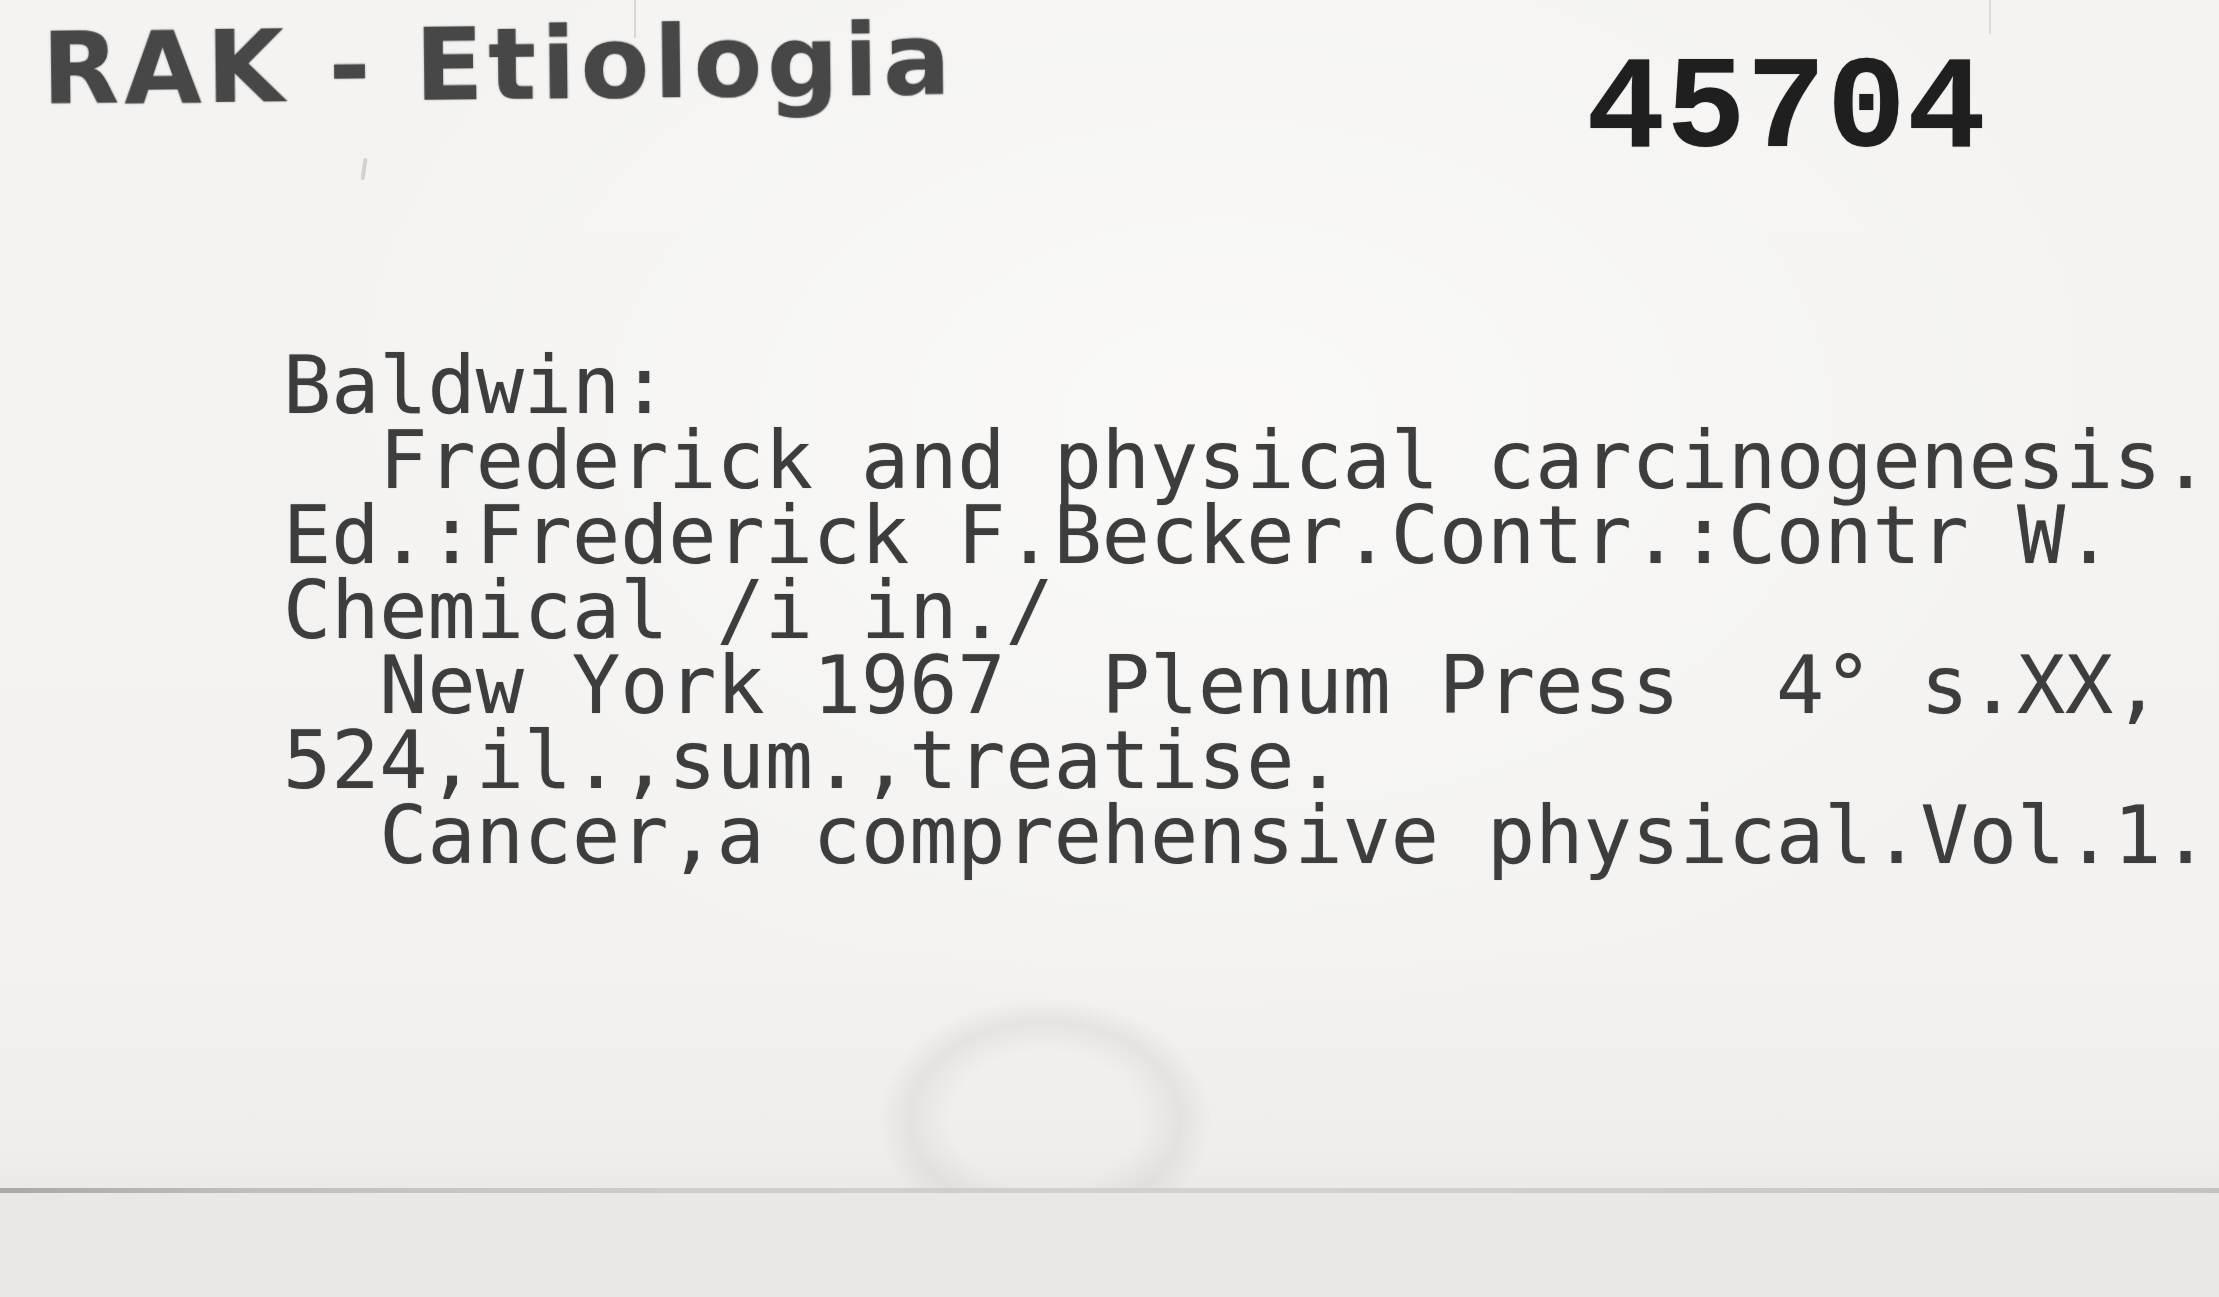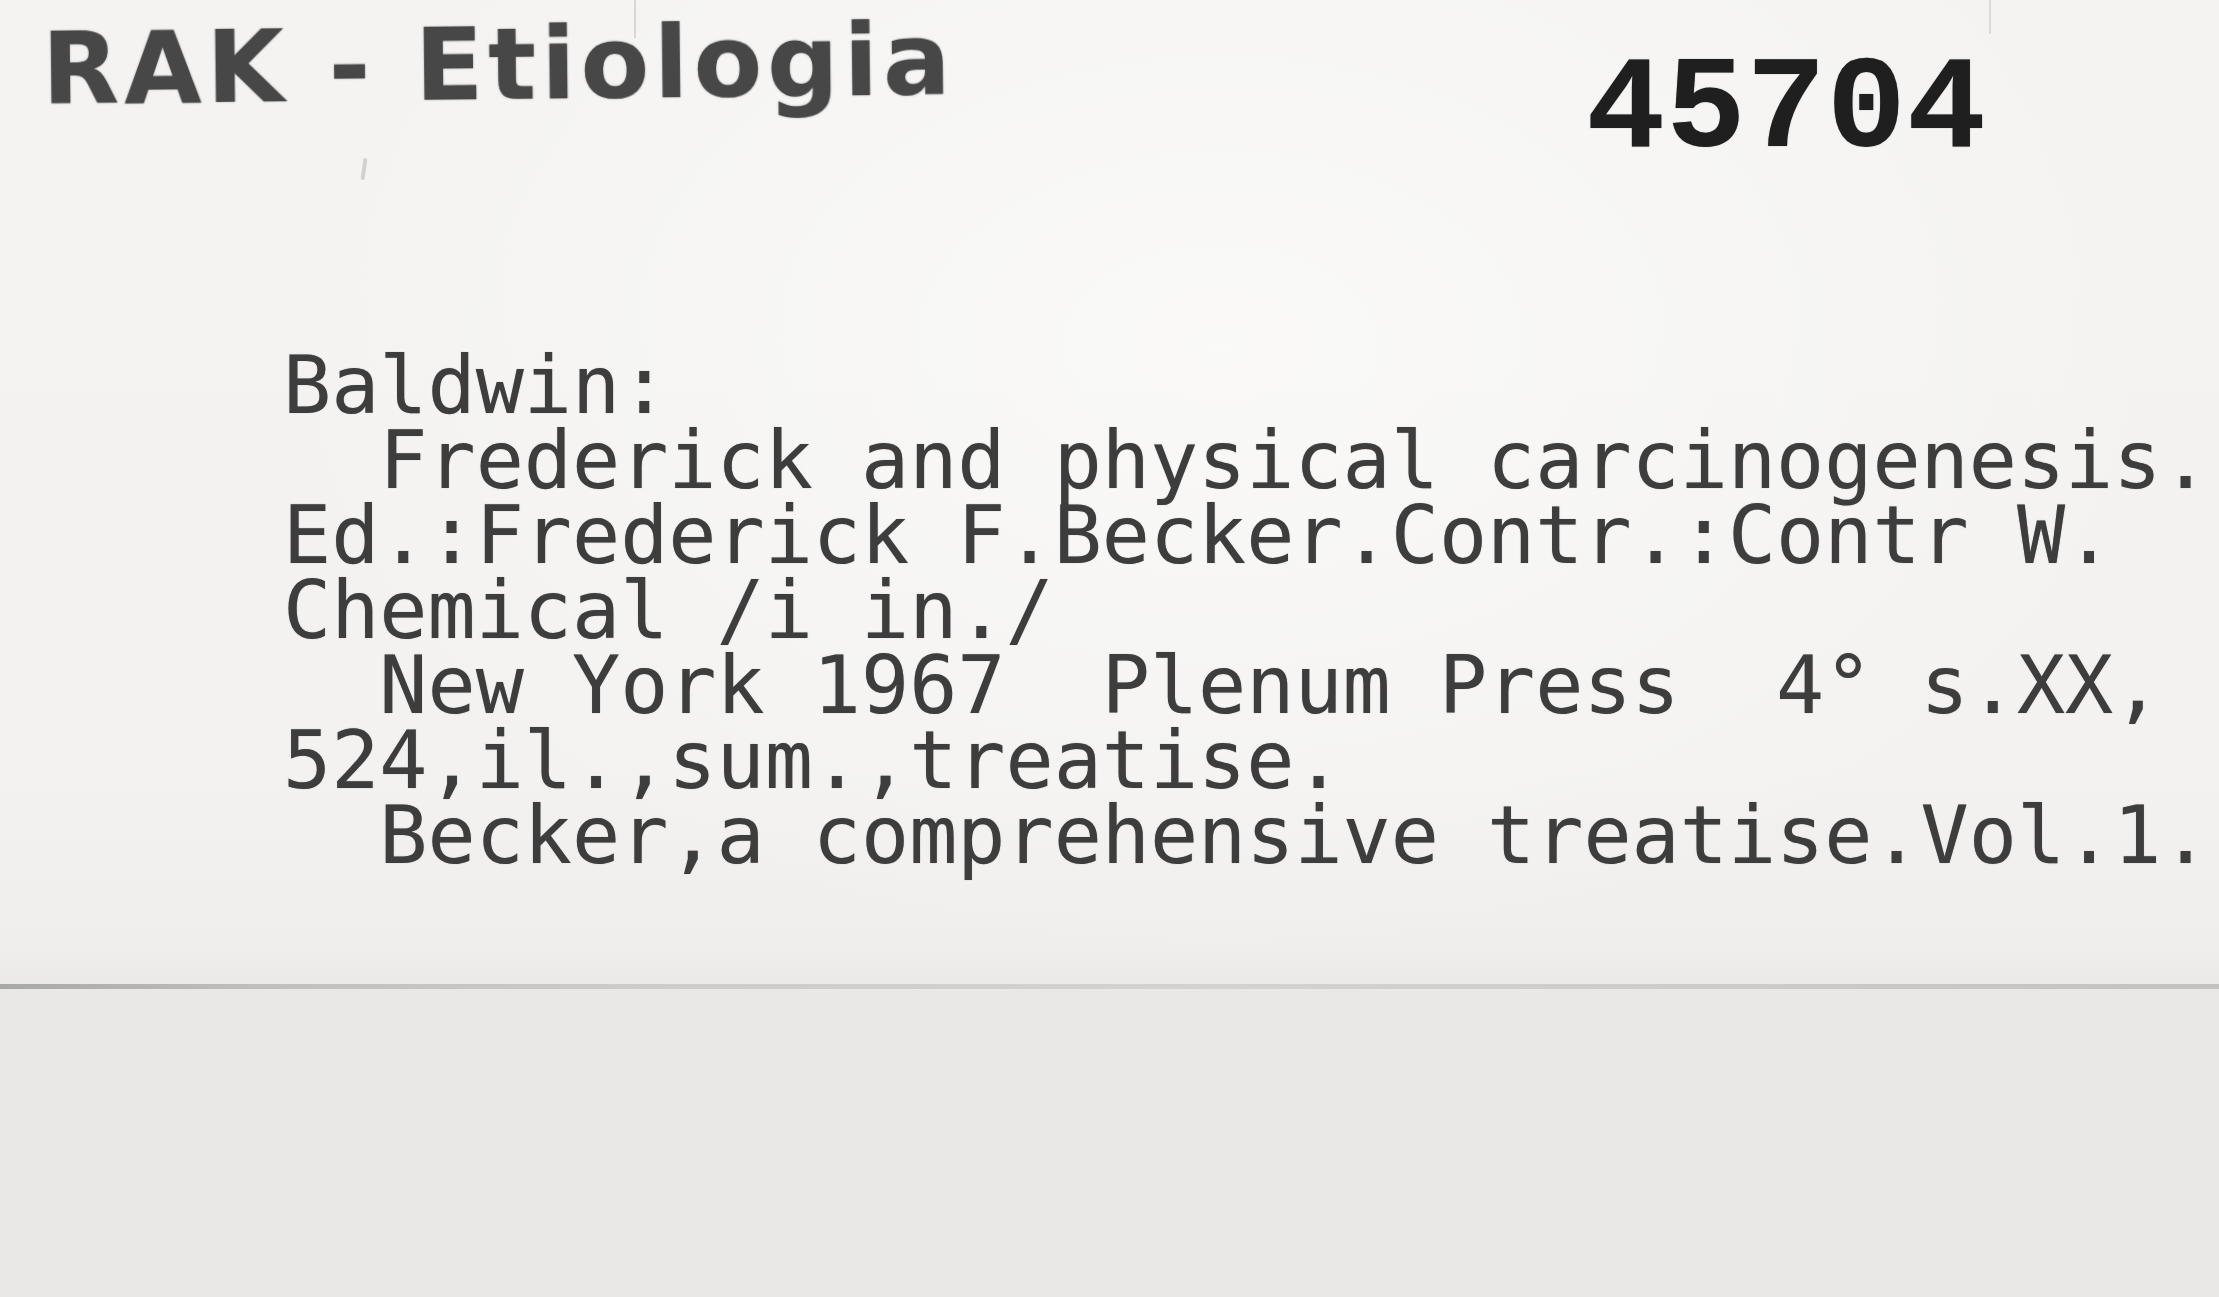--- a/index.html
+++ b/index.html
@@ -8,21 +8,21 @@
     width: 2219px;
     height: 1297px;
     overflow: hidden;
     background: #e9e8e6;
     font-family: "DejaVu Sans", sans-serif;
   }
 
   .card {
     position: relative;
     width: 2219px;
-    height: 989px;
+    height: 1193px;
     background:
       radial-gradient(ellipse 1400px 900px at 55% 35%, rgba(255,255,255,0.55), rgba(255,255,255,0) 70%),
       linear-gradient(180deg, #f4f3f1 0%, #f3f2f0 78%, #efeeec 96%, #eae9e7 100%);
     overflow: hidden;
   }
 
   
   .heading {
     position: absolute;
     left: 42px;
@@ -128,21 +128,21 @@
 
   <div class="accession">45704</div>
 
   <div class="typed-block">
     <div class="typed-line">Baldwin:</div>
     <div class="typed-line">  Frederick and physical carcinogenesis.</div>
     <div class="typed-line">Ed.:Frederick F.Becker.Contr.:Contr W.</div>
     <div class="typed-line">Chemical /i in./</div>
     <div class="typed-line">  New York 1967  Plenum Press  4° s.XX,</div>
     <div class="typed-line">524,il.,sum.,treatise.</div>
-    <div class="typed-line">  Becker,a comprehensive treatise.Vol.1.</div>
+    <div class="typed-line">  Cancer,a comprehensive physical.Vol.1.</div>
   </div>
 
   <div class="smudge"></div>
   <div class="speckle"></div>
   <div class="crease-top-mid"></div>
   <div class="crease-top-right"></div>
   <div class="bottom-edge"></div>
 
 </div>
 

